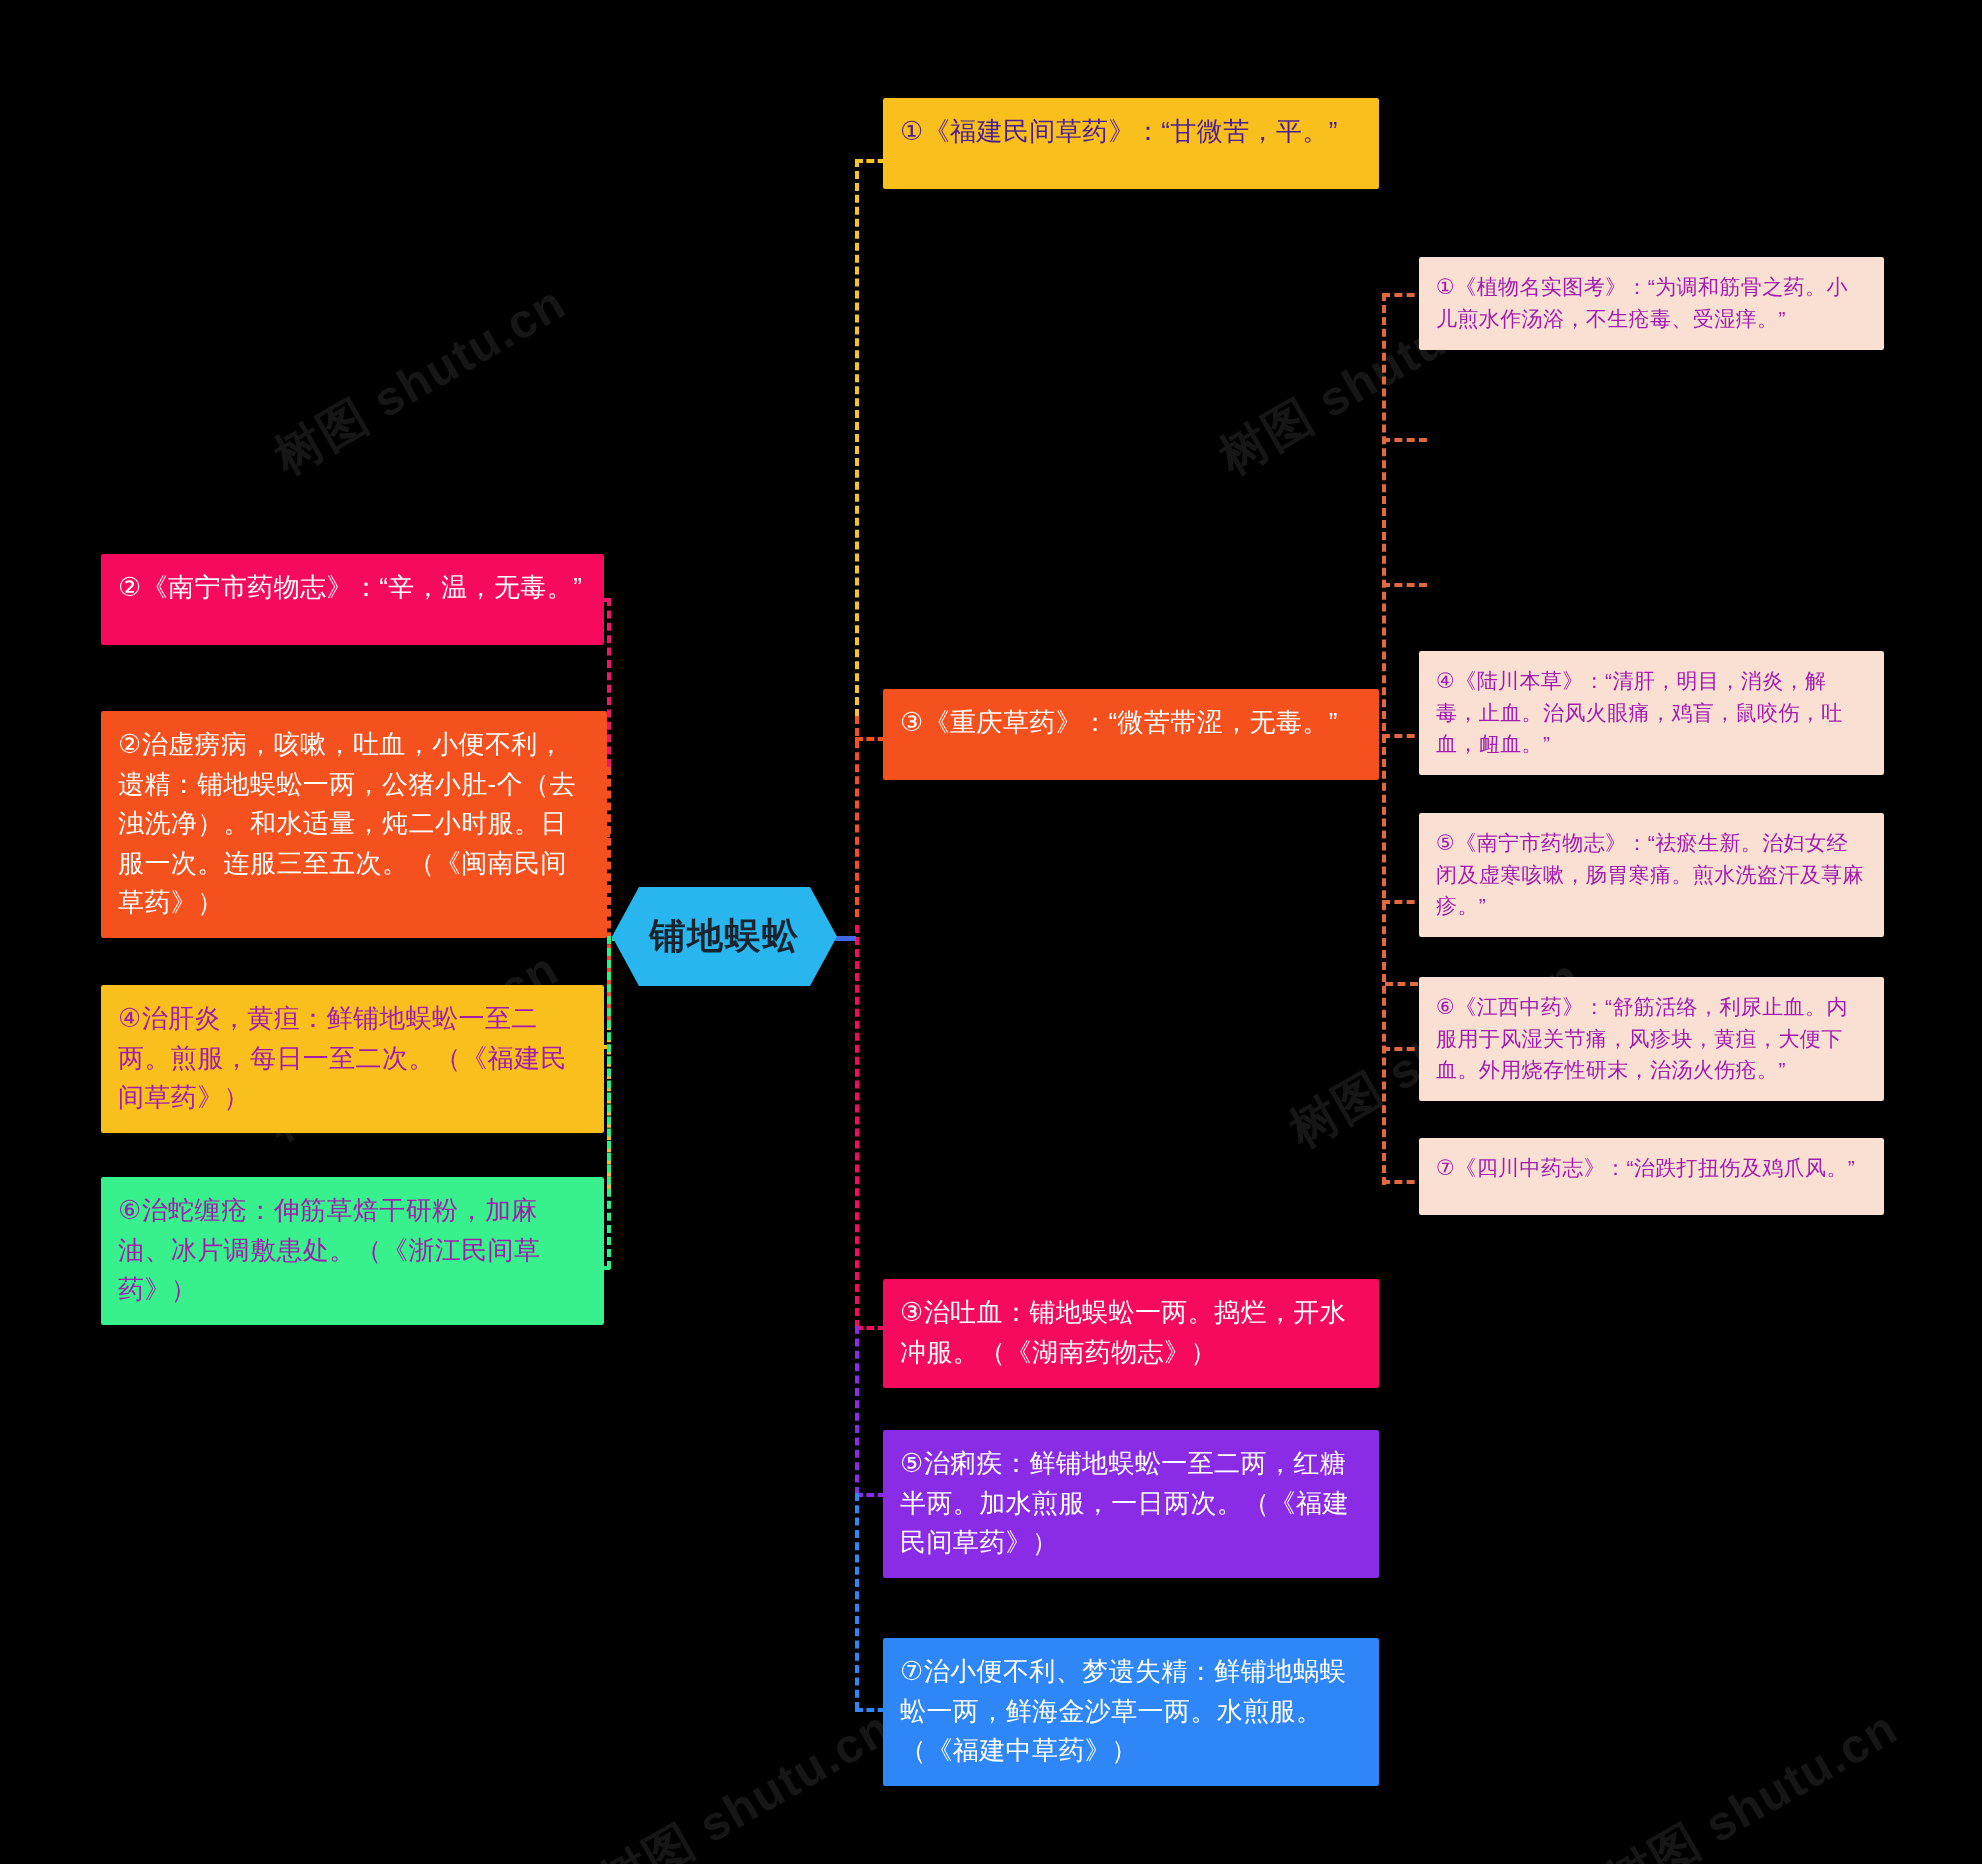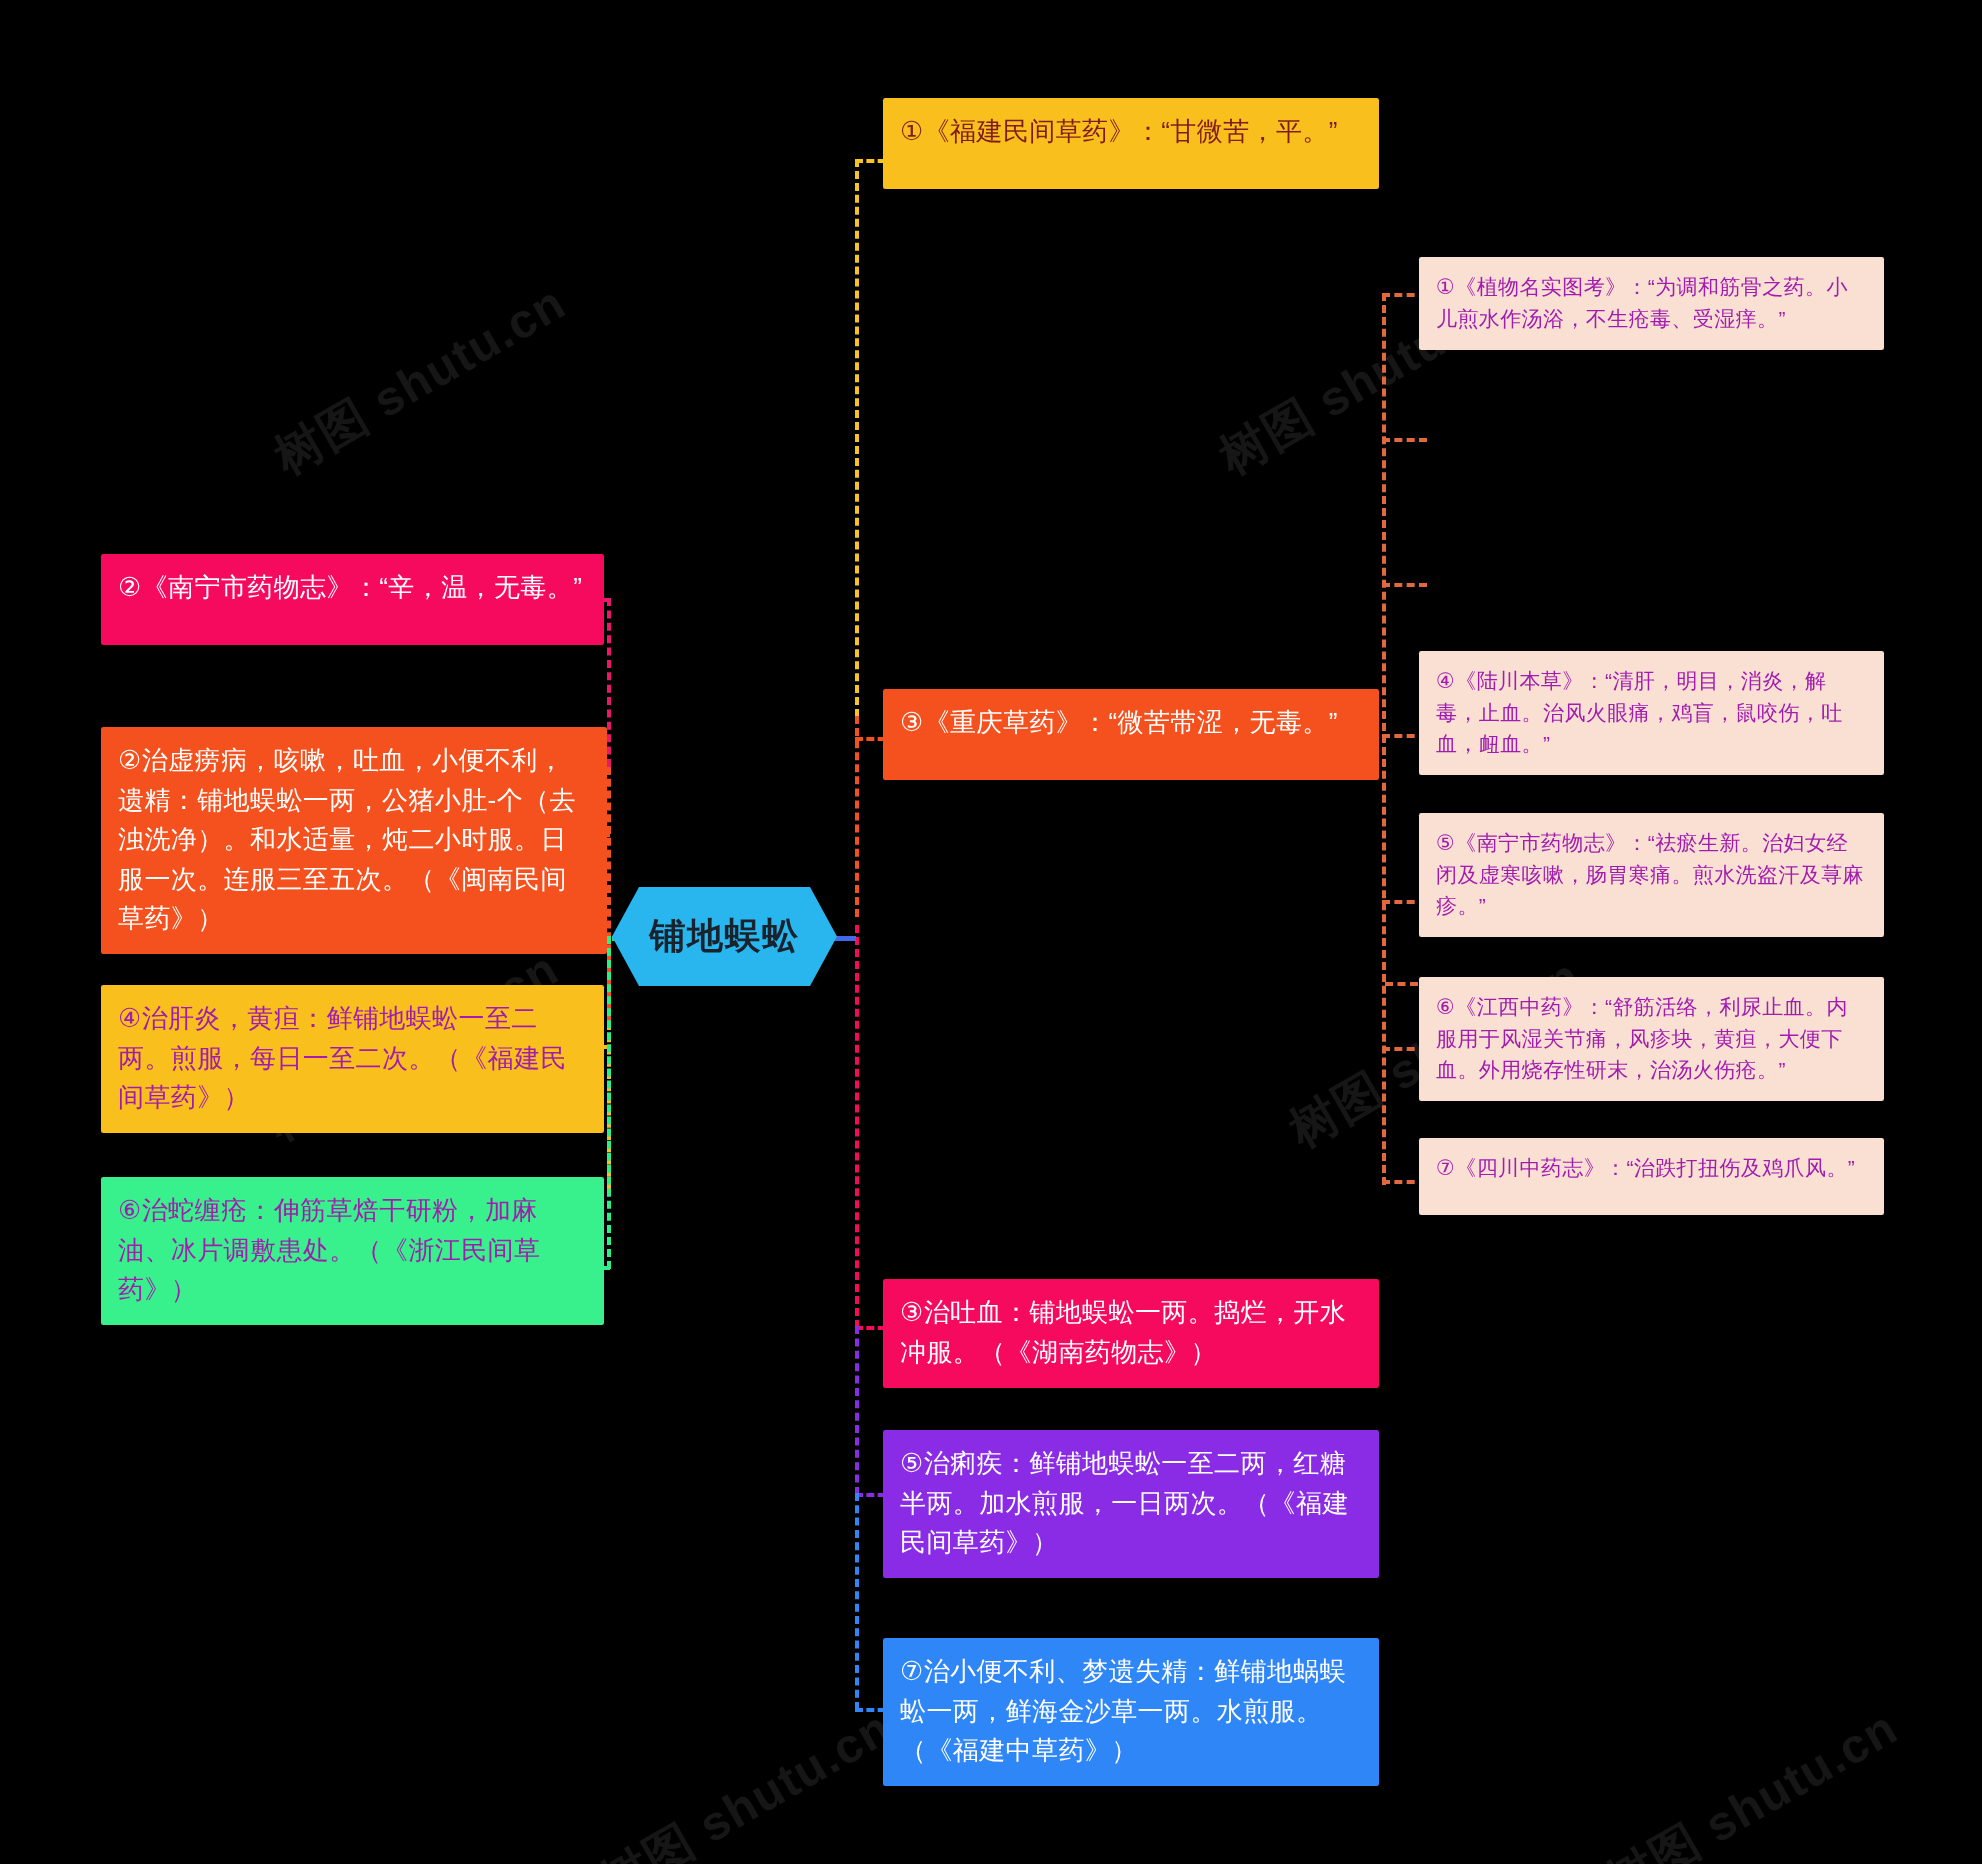--- a/index.html
+++ b/index.html
@@ -127,21 +127,21 @@
   <div class="h-dash" style="left:1382px; top:583px; width:45px; border-top-color:#e2683d;"></div>
   <div class="h-dash" style="left:1382px; top:734px; width:45px; border-top-color:#e2683d;"></div>
   <div class="h-dash" style="left:1382px; top:900px; width:45px; border-top-color:#e2683d;"></div>
   <div class="h-dash" style="left:1382px; top:1047px; width:45px; border-top-color:#e2683d;"></div>
   <div class="h-dash" style="left:1382px; top:1180px; width:45px; border-top-color:#e2683d;"></div>
 
   <div class="center-node" style="left:612px; top:887px; width:225px; height:99px; background:#29b6ee;">
     <span>铺地蜈蚣</span>
   </div>
 
-  <div class="node light-text" style="left:883px; top:98px; width:496px; min-height:91px; background:#f9bf1c; color:#7f1d1d;">
+  <div class="node light-text" style="left:883px; top:98px; width:496px; min-height:91px; background:#f9bf1c; color:#4c1d95;">
     <span>①《福建民间草药》：“甘微苦，平。”</span>
   </div>
 
   <div class="node light-text" style="left:883px; top:689px; width:496px; min-height:91px; background:#f4511e;">
     <span>③《重庆草药》：“微苦带涩，无毒。”</span>
   </div>
 
   <div class="node light-text" style="left:883px; top:1279px; width:496px; min-height:91px; background:#f50a5e;">
     <span>③治吐血：铺地蜈蚣一两。捣烂，开水冲服。（《湖南药物志》）</span>
   </div>
@@ -151,21 +151,21 @@
   </div>
 
   <div class="node light-text" style="left:883px; top:1638px; width:496px; min-height:132px; background:#2f86f6;">
     <span>⑦治小便不利、梦遗失精：鲜铺地蜗蜈蚣一两，鲜海金沙草一两。水煎服。（《福建中草药》）</span>
   </div>
 
   <div class="node light-text" style="left:101px; top:554px; width:503px; min-height:91px; background:#f50a5e;">
     <span>②《南宁市药物志》：“辛，温，无毒。”</span>
   </div>
 
-  <div class="node light-text" style="left:101px; top:727px; width:506px; min-height:215px; background:#f4511e;">
+  <div class="node light-text" style="left:101px; top:711px; width:506px; min-height:215px; background:#f4511e;">
     <span>②治虚痨病，咳嗽，吐血，小便不利，遗精：铺地蜈蚣一两，公猪小肚-个（去浊洗净）。和水适量，炖二小时服。日服一次。连服三至五次。（《闽南民间草药》）</span>
   </div>
 
   <div class="node dark-text" style="left:101px; top:985px; width:503px; min-height:132px; background:#f9bf1c;">
     <span>④治肝炎，黄疸：鲜铺地蜈蚣一至二两。煎服，每日一至二次。（《福建民间草药》）</span>
   </div>
 
   <div class="node dark-text" style="left:101px; top:1177px; width:503px; min-height:132px; background:#38f18c;">
     <span>⑥治蛇缠疮：伸筋草焙干研粉，加麻油、冰片调敷患处。（《浙江民间草药》）</span>
   </div>

